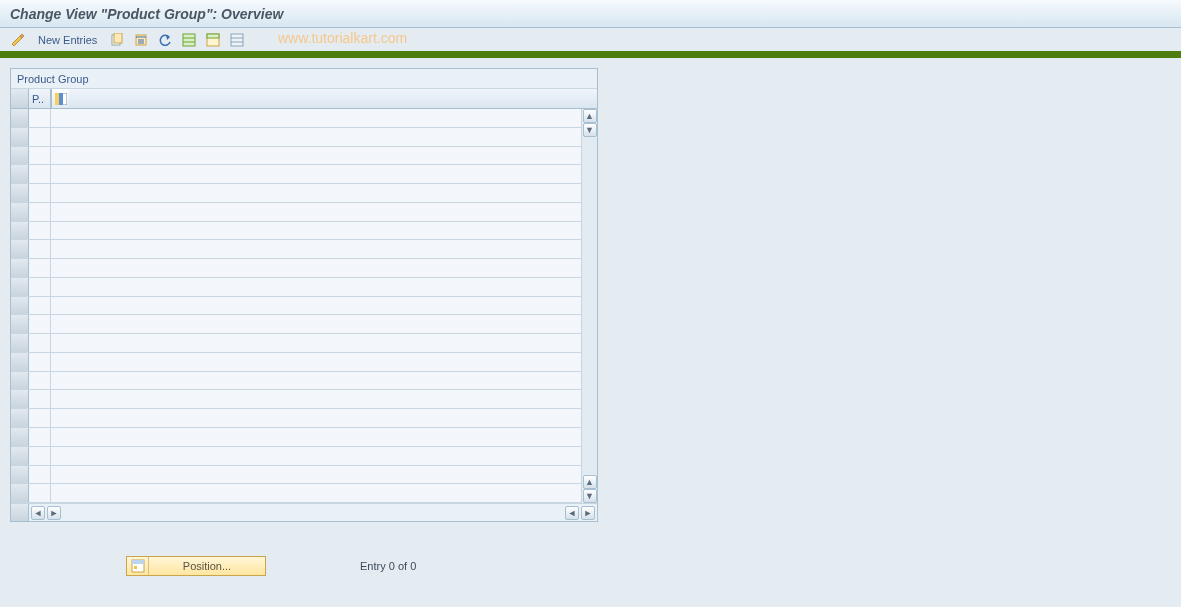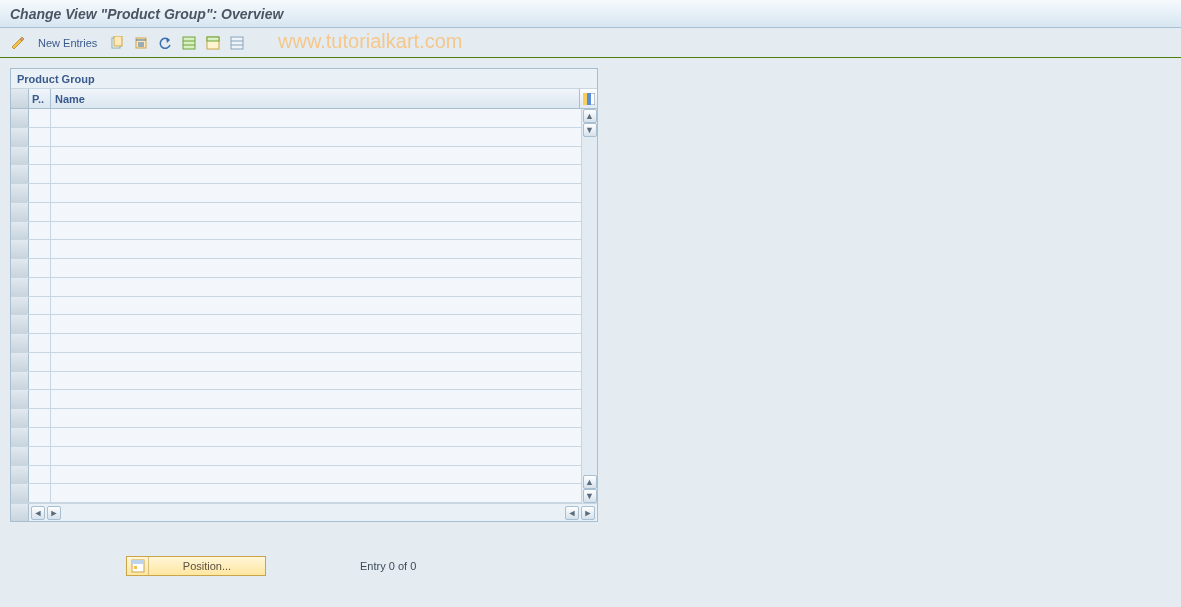--- a/index.html
+++ b/index.html
@@ -25,21 +25,21 @@
   .title-bar h1 {
     font-size: 14px;
     font-style: italic;
     font-weight: bold;
     color: #4b5564;
   }
   
   .toolbar {
     height: 30px;
     background: #e4ecf2;
-    border-bottom: 1px solid #4d7c0f;
+    border-bottom: 7px solid #4d7c0f;
     display: flex;
     align-items: center;
     padding: 0 8px;
     gap: 4px;
     position: relative;
   }
   .tb-btn {
     width: 20px;
     height: 20px;
     display: flex;
@@ -53,31 +53,30 @@
     height: 20px;
     display: flex;
     align-items: center;
     color: #3a5a8c;
     cursor: pointer;
   }
   .watermark {
     position: absolute;
     left: 278px;
     top: 2px;
-    font-size: 20px;
+    font-size: 14px;
     font-weight: normal;
     color: #f5c78b;
     letter-spacing: 0;
     pointer-events: none;
     font-family: Arial, sans-serif;
   }
   
   .panel-wrap {
     padding: 10px 0 0 10px;
-    font-weight: bold;
   }
   .panel {
     width: 588px;
     border: 1px solid #a8bed1;
     background: #e9f0f6;
   }
   .panel-title {
     height: 20px;
     padding: 0 6px;
     display: flex;
@@ -280,21 +279,20 @@
   <div class="watermark">www.tutorialkart.com</div>
 </div>
 
 <div class="panel-wrap">
   <div class="panel">
     <div class="panel-title">Product Group</div>
     <div class="grid">
       <div class="grid-header">
         <div class="col-sel"></div>
         <div class="col-p">P..</div>
-        <div class="col-name-h">Name</div>
         <div class="col-cfg">
           <span>
             <svg width="12" height="12">
                 <rect x="0" y="0" width="12" height="12" fill="#fff" stroke="#7a94ad"></rect>
                 <rect x="0" y="0" width="4" height="12" fill="#f7cf5a"></rect>
                 <rect x="4" y="0" width="4" height="12" fill="#5a8fd6"></rect>
               </svg>
           </span>
         </div>
       </div>

